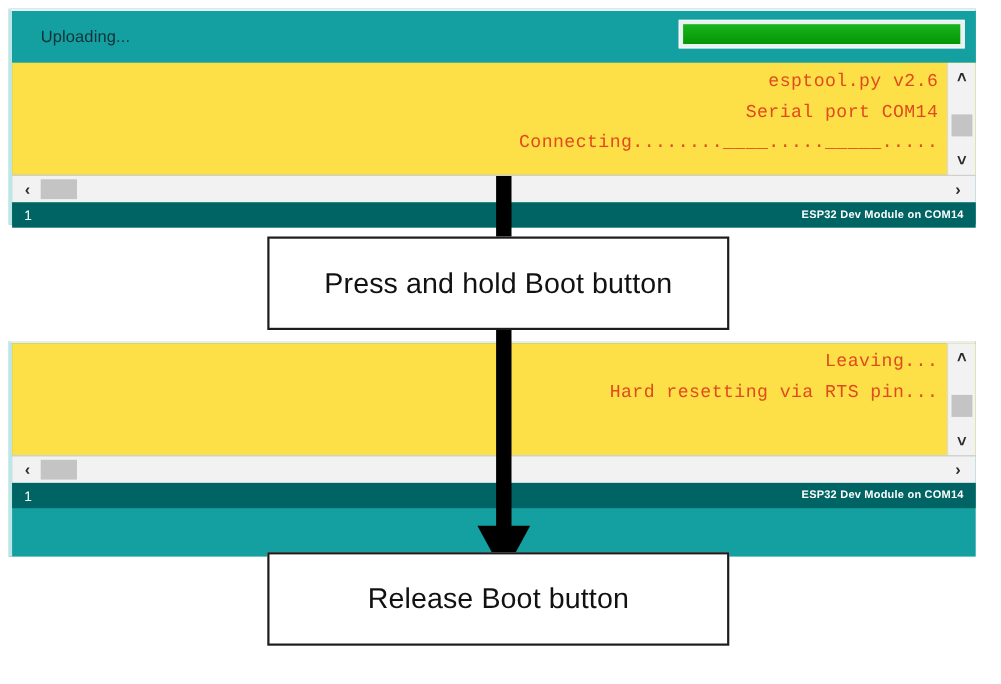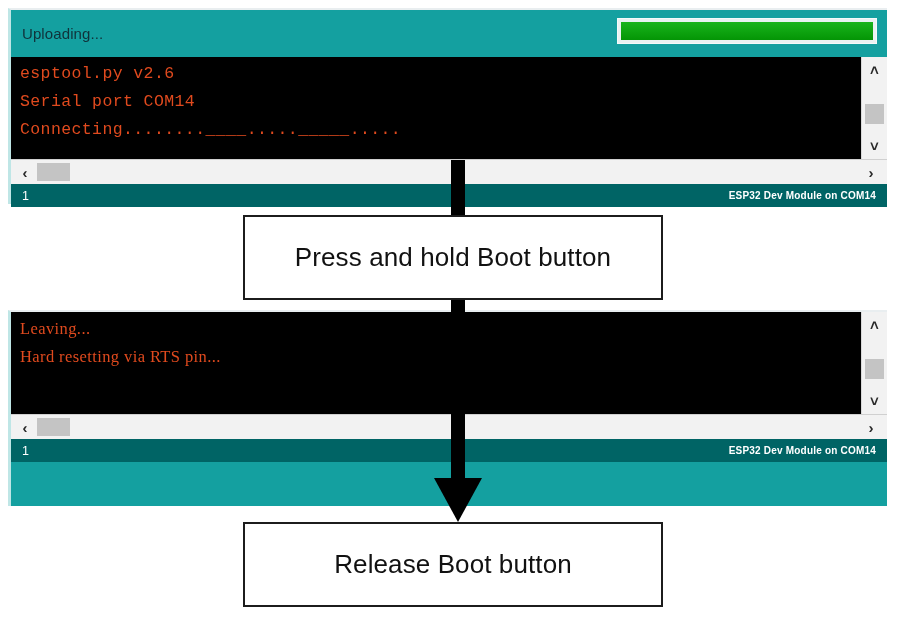--- a/index.html
+++ b/index.html
@@ -32,21 +32,21 @@
   .ide-header {
     position: relative;
     height: 47px;
     background: #14a0a0;
     display: flex;
     align-items: center;
   }
   .ide-status-msg {
     color: #10323a;
     font-size: 15px;
-    padding-left: 11px;
+    padding-left: 26px;
     letter-spacing: 0.1px;
     white-space: nowrap;
   }
   .progress-wrap {
     position: absolute;
     right: 10px;
     top: 8px;
     width: 260px;
     height: 26px;
     background: #e9f2f2;
@@ -57,22 +57,23 @@
   .progress-fill {
     height: 100%;
     background: #08a80f;
     background: linear-gradient(#19b41c, #049505);
   }
 
   
   .console-wrap {
     position: relative;
     height: 102px;
-    background: #000000;
+    background: #fde047;
     overflow: hidden;
+    text-align: right;
   }
   .console-text {
     position: absolute;
     left: 9px;
     top: 3px;
     right: 34px;
     color: #e04a1e;
     font-family: "Liberation Mono", "DejaVu Sans Mono", monospace;
     font-size: 16.5px;
     line-height: 28px;
@@ -177,21 +178,21 @@
     justify-content: center;
     z-index: 4;
   }
   .callout span {
     font-size: 26px;
     color: #111111;
     letter-spacing: 0.1px;
     white-space: nowrap;
   }
   .callout.first { left: 243px; top: 215px; width: 420px; height: 85px; }
-  .callout.second { left: 243px; top: 522px; width: 420px; height: 85px; }
+  .callout.second { left: 243px; top: 502px; width: 420px; height: 85px; }
 
   
   .arrow-stem {
     position: absolute;
     background: #000000;
     z-index: 3;
   }
   .arrow-stem.seg1 { left: 451px; top: 160px; width: 14px; height: 56px; }
   .arrow-stem.seg2 { left: 451px; top: 299px; width: 14px; height: 182px; }
   .arrow-head {
@@ -246,21 +247,21 @@
 <div class="arrow-head"></div>
 
 <div class="callout first">
   <span>Press and hold Boot button</span>
 </div>
 
 <div class="ide-panel bottom">
 
 
   <div class="console-wrap">
-    <div class="console-text" style="color: rgb(224, 74, 30); font-family: Liberation Serif, serif;">Leaving...
+    <div class="console-text" style="color: rgb(224, 74, 30);">Leaving...
 Hard resetting via RTS pin...</div>
     <div class="vscroll">
       <div class="arrow up">˄</div>
       <div class="thumb"></div>
       <div class="arrow down">˅</div>
     </div>
   </div>
 
   <div class="hscroll">
     <div class="arrow left">‹</div>

